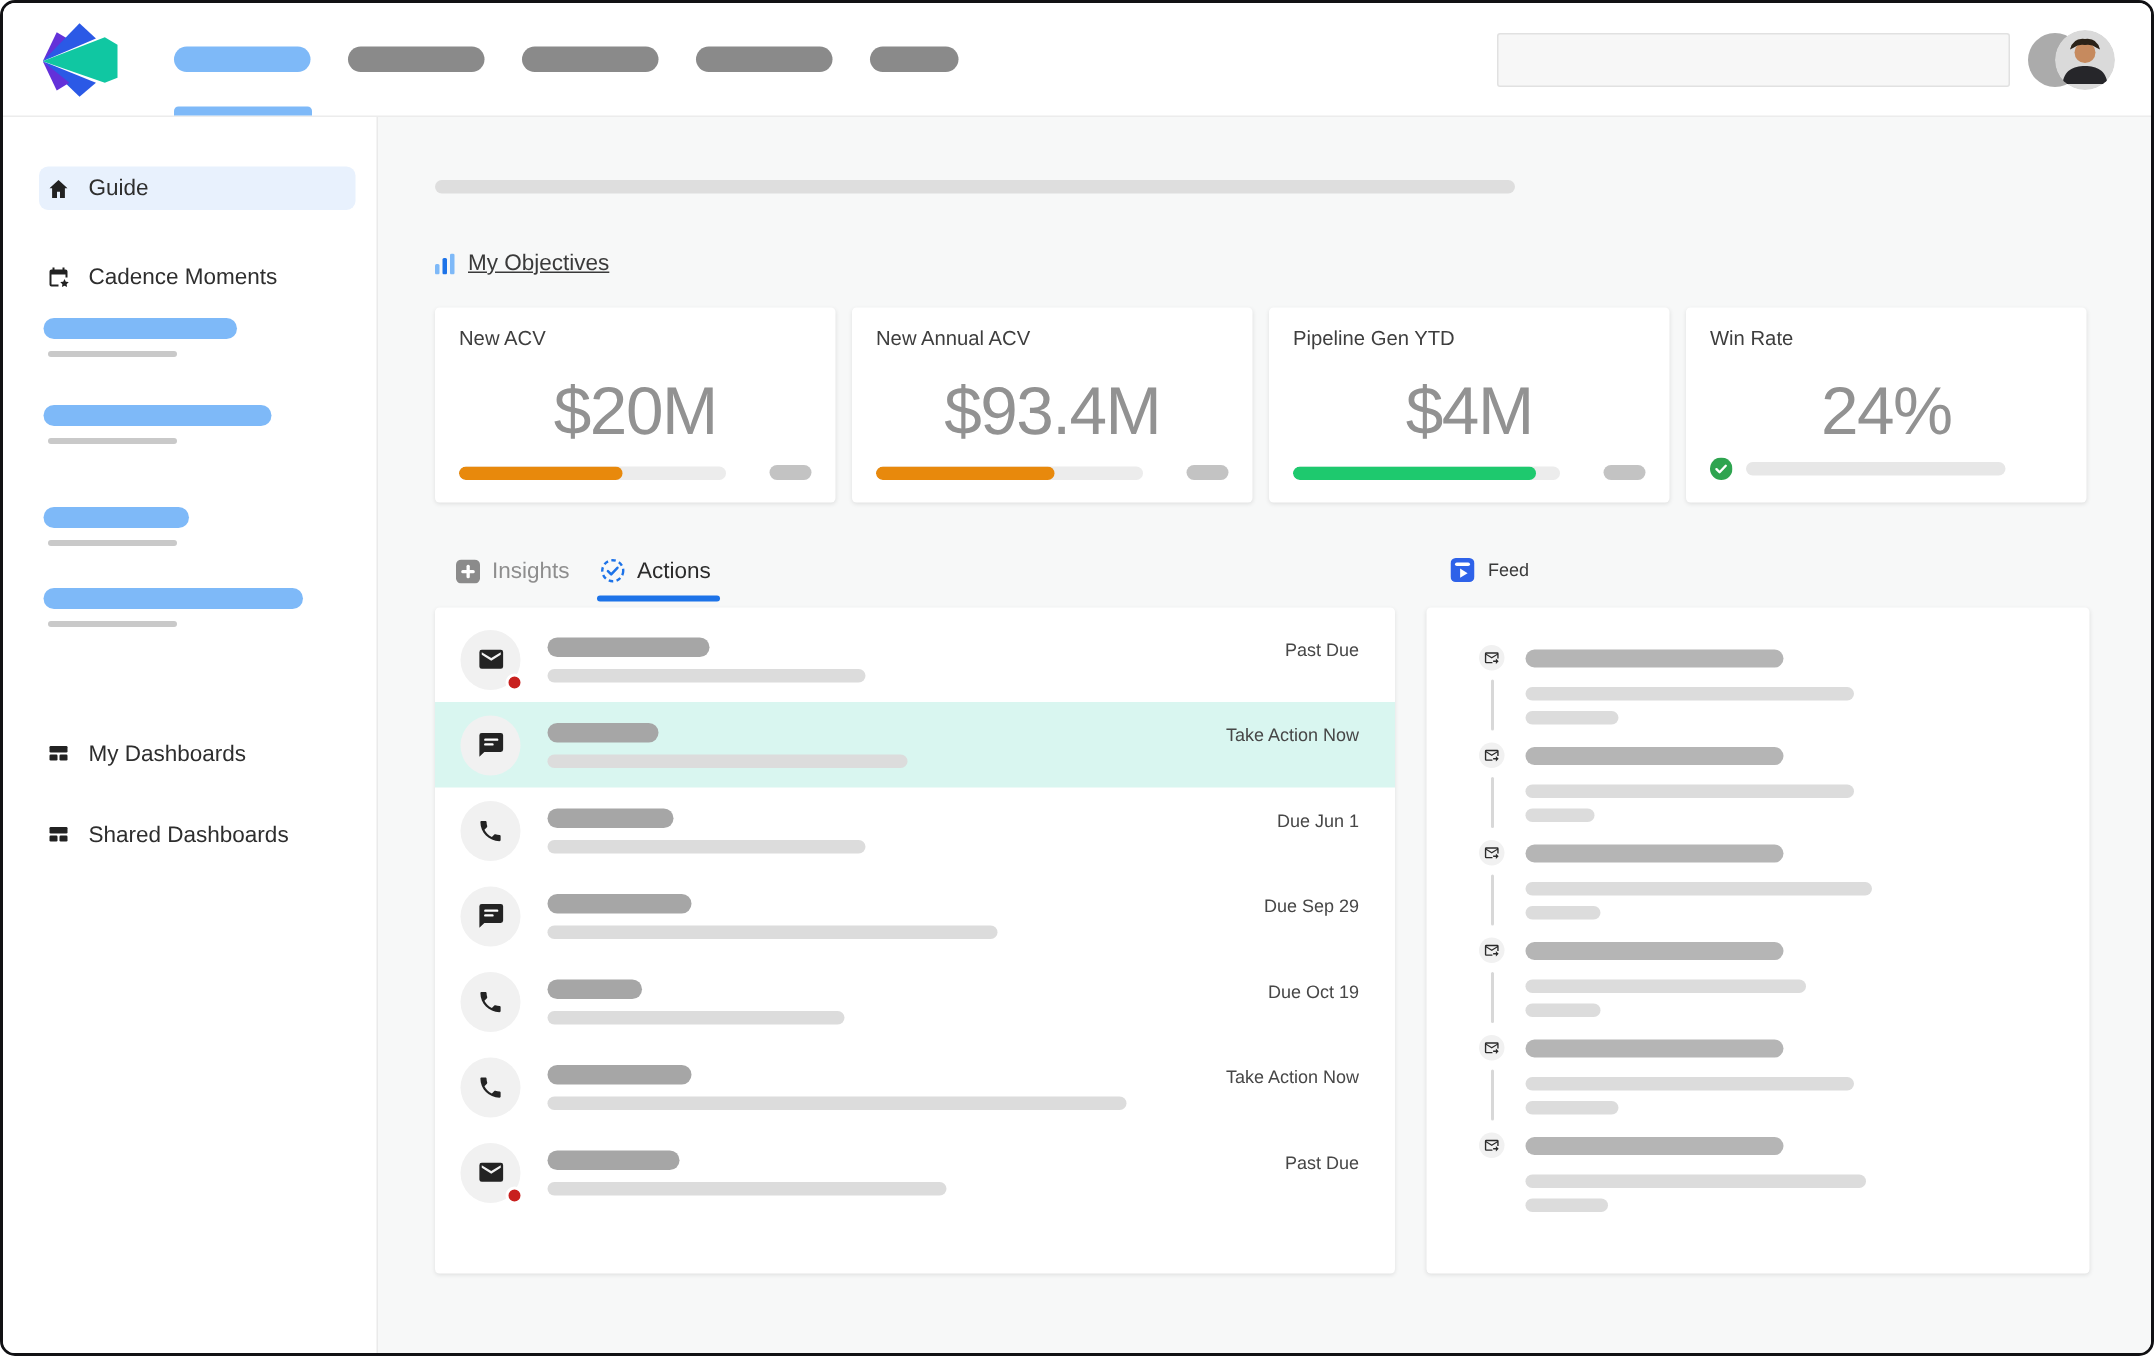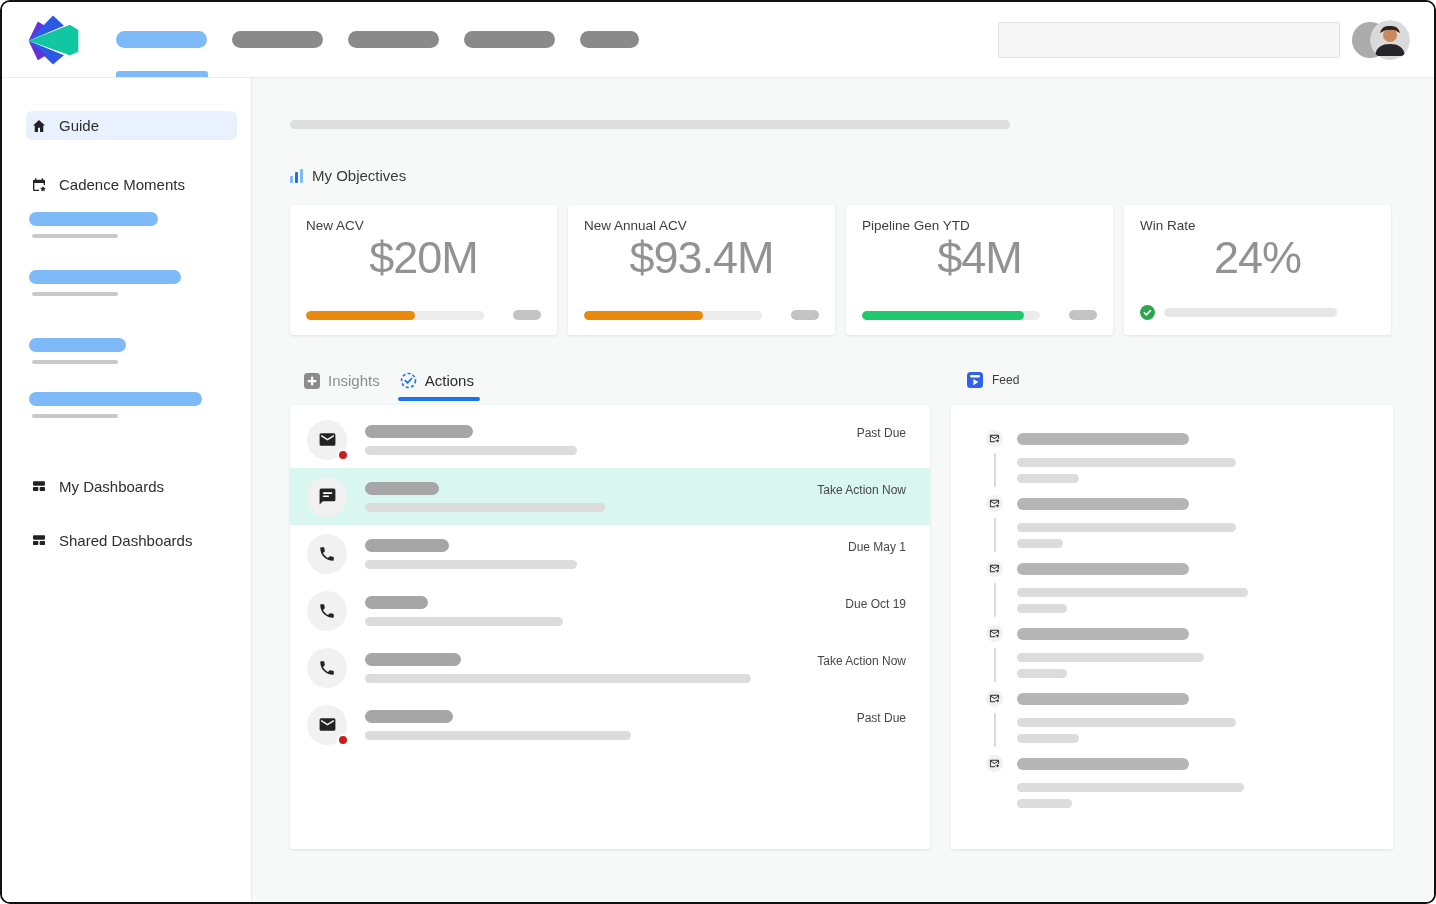--- a/index.html
+++ b/index.html
@@ -22,36 +22,36 @@
   .body-row { flex:1; display:flex; min-height:0; }
   .sidebar { width:250px; flex:0 0 250px; background:#fff; border-right:1px solid #eaeaea; padding-top:33px; }
   .side-item { margin-left:24px; width:211px; height:29px; border-radius:6px; display:flex; align-items:center; padding-left:5px; gap:12px; cursor:pointer; }
   .side-item.selected { background:#E8F1FD; }
   .side-item .lbl { font-size:15px; color:#2e2e2e; }
   .side-item svg { flex:0 0 16px; }
   .gap-sm { height:30px; }
   .side-skels { margin-left:27px; }
   .skel-group .pill { height:14px; border-radius:7px; background:#7EB9F8; }
   .skel-group .line { height:4px; width:86px; border-radius:2px; background:#C9C9C9; margin:8px 0 0 3px; }
-  .side-bottom { margin-top:56px; }
+  .side-bottom { margin-top:72px; }
   .side-bottom .side-item { height:24px; margin-left:24px; }
   .side-bottom .side-item + .side-item { margin-top:30px; }
 
   .content { flex:1; background:#F7F8F8; padding:23px 0 0 38px; overflow:hidden; }
   .greeting { font-size:27px; font-weight:500; color:#1868DB; letter-spacing:.2px; }
   .hero-skel { width:720px; height:9px; border-radius:4.5px; background:#DEDEDE; margin-top:19px; }
 
   .section-head { display:flex; align-items:center; gap:8px; margin-top:38px; }
-  .section-head .ttl { font-size:15px; color:#3A3A3A; }
+  .section-head .ttl { font-size:15px; color:#3A3A3A;text-decoration:underline; }
 
   
   .cards { display:flex; gap:11px; margin-top:21px; }
   .card { width:267px; height:130px; background:#fff; border-radius:3px; box-shadow:0 1px 3px rgba(0,0,0,.10); padding:13px 16px 15px 16px; display:flex; flex-direction:column; cursor:pointer; }
   .card .c-title { font-size:13.5px; font-weight:500; color:#3E3E3E; }
-  .card .c-value { text-align:center; font-size:45px; color:#929292; margin-top:0; letter-spacing:-1px; line-height:1.1; white-space:nowrap; }
+  .card .c-value { text-align:center; font-size:45px; color:#929292; margin-top:16px; letter-spacing:-1px; line-height:1.1; white-space:nowrap; }
   .card .c-progress { margin-top:auto; display:flex; align-items:center; }
   .card .track { width:178px; height:9px; border-radius:4.5px; background:#ECECEC; overflow:hidden; }
   .card .fill { height:100%; border-radius:4.5px; }
   .card .tail { width:28px; height:10px; border-radius:5px; background:#C3C3C3; margin-left:auto; }
   .card .chk { flex:0 0 15px; margin-right:9px; }
 
   
   .columns { display:flex; gap:21px; margin-top:33px; }
   .col-actions { width:640px; }
   .col-feed { width:442px; }
@@ -302,23 +302,40 @@
                     <svg width="18" height="18" viewBox="0 0 24 24" fill="#232323">
                       <path d="M6.62 10.79c1.44 2.83 3.76 5.14 6.59 6.59l2.2-2.2c.27-.27.67-.36 1.02-.24 1.12.37 2.33.57 3.57.57.55 0 1 .45 1 1V20c0 .55-.45 1-1 1-9.39 0-17-7.61-17-17 0-.55.45-1 1-1h3.5c.55 0 1 .45 1 1 0 1.25.2 2.45.57 3.57.11.35.03.74-.25 1.02l-2.2 2.2z"></path>
                     </svg>
                   </div>
 
     </div>
     <div class="a-lines">
       <div class="t" style="width: 84px;"></div>
       <div class="l" style="width: 212px;"></div>
     </div>
-    <div class="a-status">Due May 1</div>
-  </div>
-
+    <div class="a-status">Due Jun 1</div>
+  </div>
+
+  <div class="action-row">
+    <div class="a-icon-wrap">
+      <div class="a-icon-circle">
+                    <svg width="19" height="19" viewBox="0 0 24 24">
+                      <path fill="#232323" d="M20 2H4a2 2 0 0 0-2 2v18l4.2-4H20a2 2 0 0 0 2-2V4a2 2 0 0 0-2-2z"></path>
+                      <rect x="6" y="6.7" width="12" height="2" rx="1" fill="#fff"></rect>
+                      <rect x="6" y="10.7" width="8" height="2" rx="1" fill="#fff"></rect>
+                    </svg>
+                  </div>
+
+    </div>
+    <div class="a-lines">
+      <div class="t" style="width: 96px;"></div>
+      <div class="l" style="width: 300px;"></div>
+    </div>
+    <div class="a-status">Due Sep 29</div>
+  </div>
 
   <div class="action-row">
     <div class="a-icon-wrap">
       <div class="a-icon-circle">
                     <svg width="18" height="18" viewBox="0 0 24 24" fill="#232323">
                       <path d="M6.62 10.79c1.44 2.83 3.76 5.14 6.59 6.59l2.2-2.2c.27-.27.67-.36 1.02-.24 1.12.37 2.33.57 3.57.57.55 0 1 .45 1 1V20c0 .55-.45 1-1 1-9.39 0-17-7.61-17-17 0-.55.45-1 1-1h3.5c.55 0 1 .45 1 1 0 1.25.2 2.45.57 3.57.11.35.03.74-.25 1.02l-2.2 2.2z"></path>
                     </svg>
                   </div>
 
     </div>

